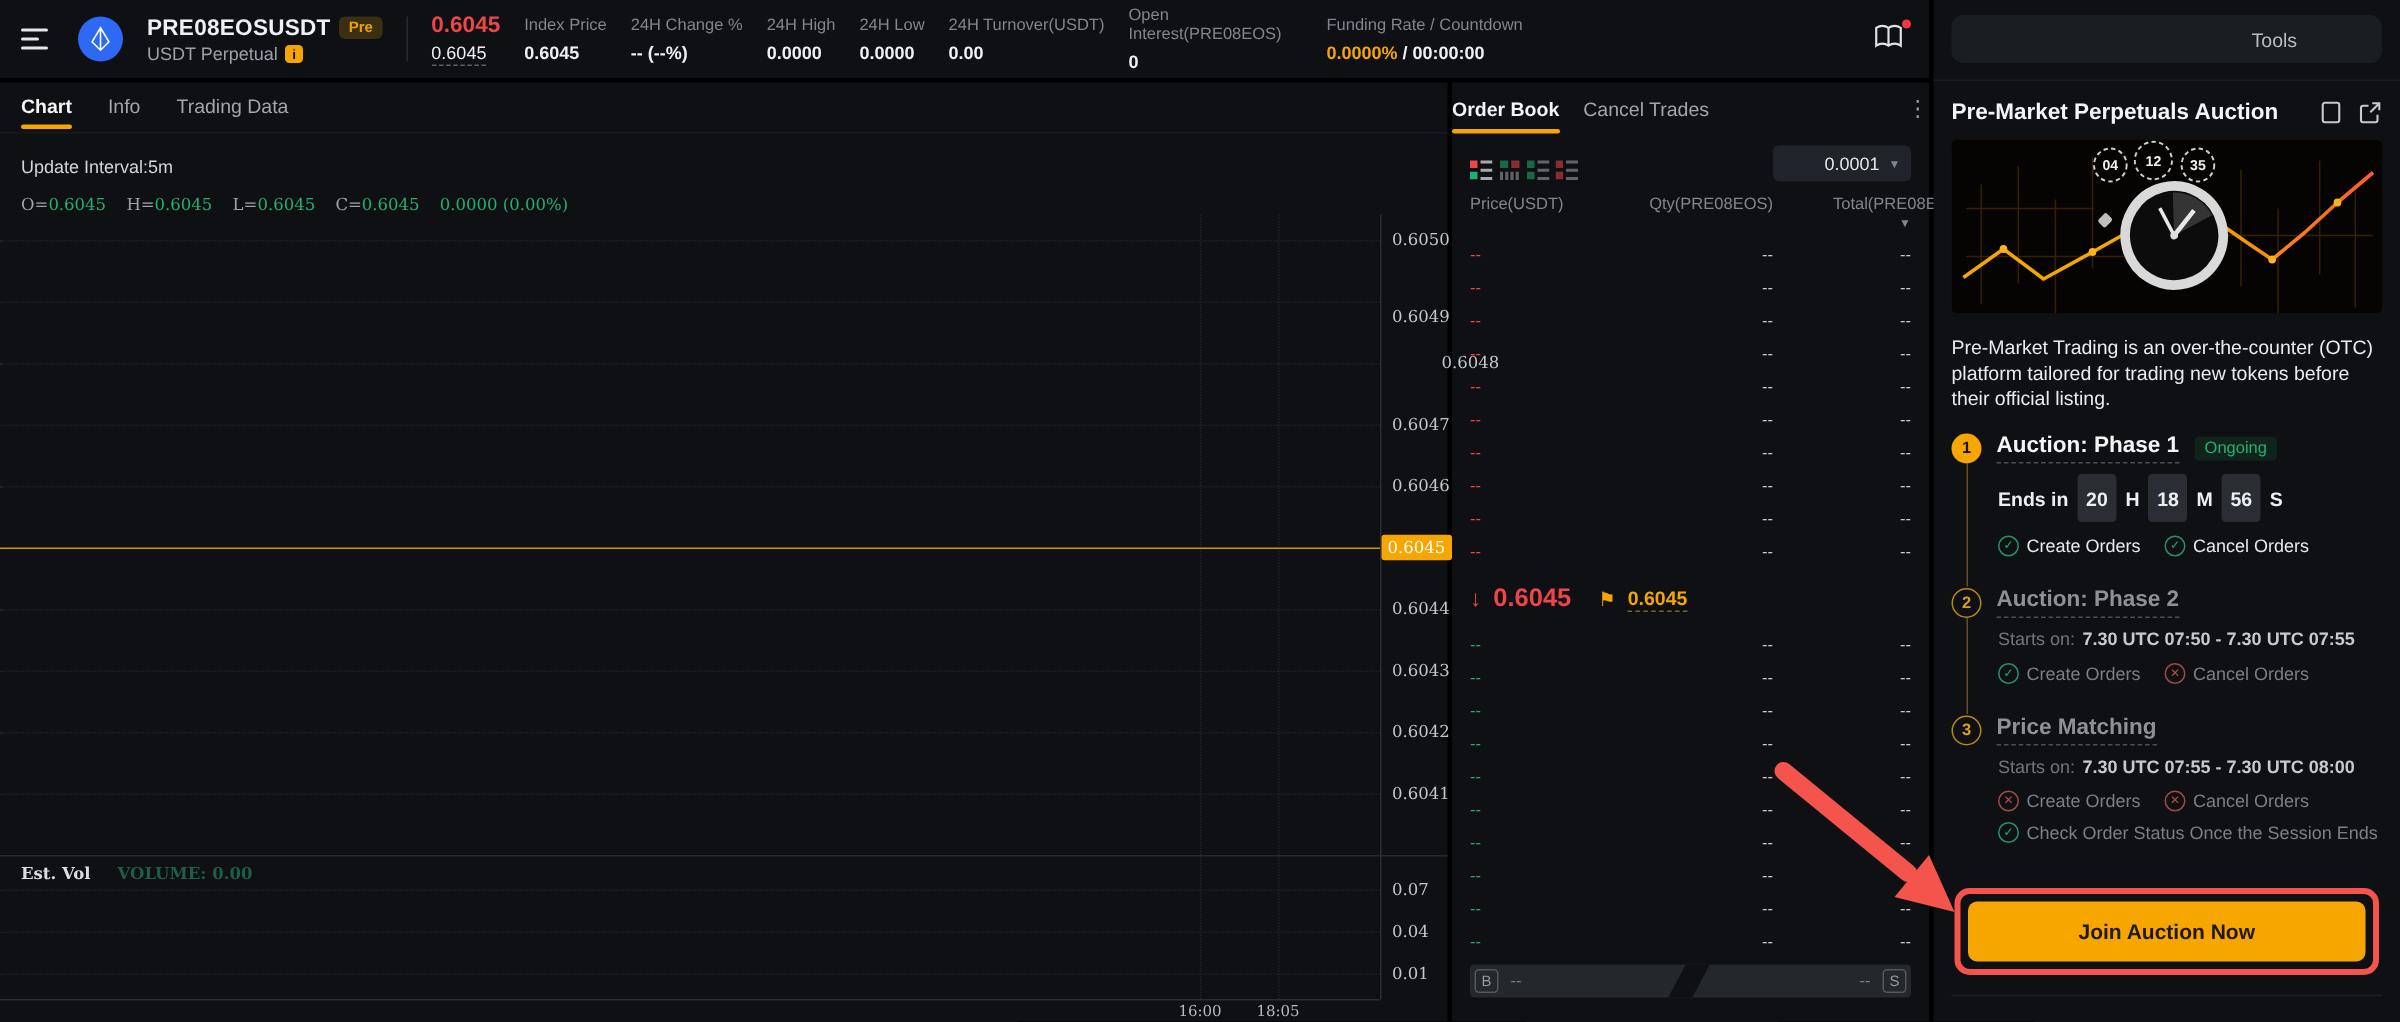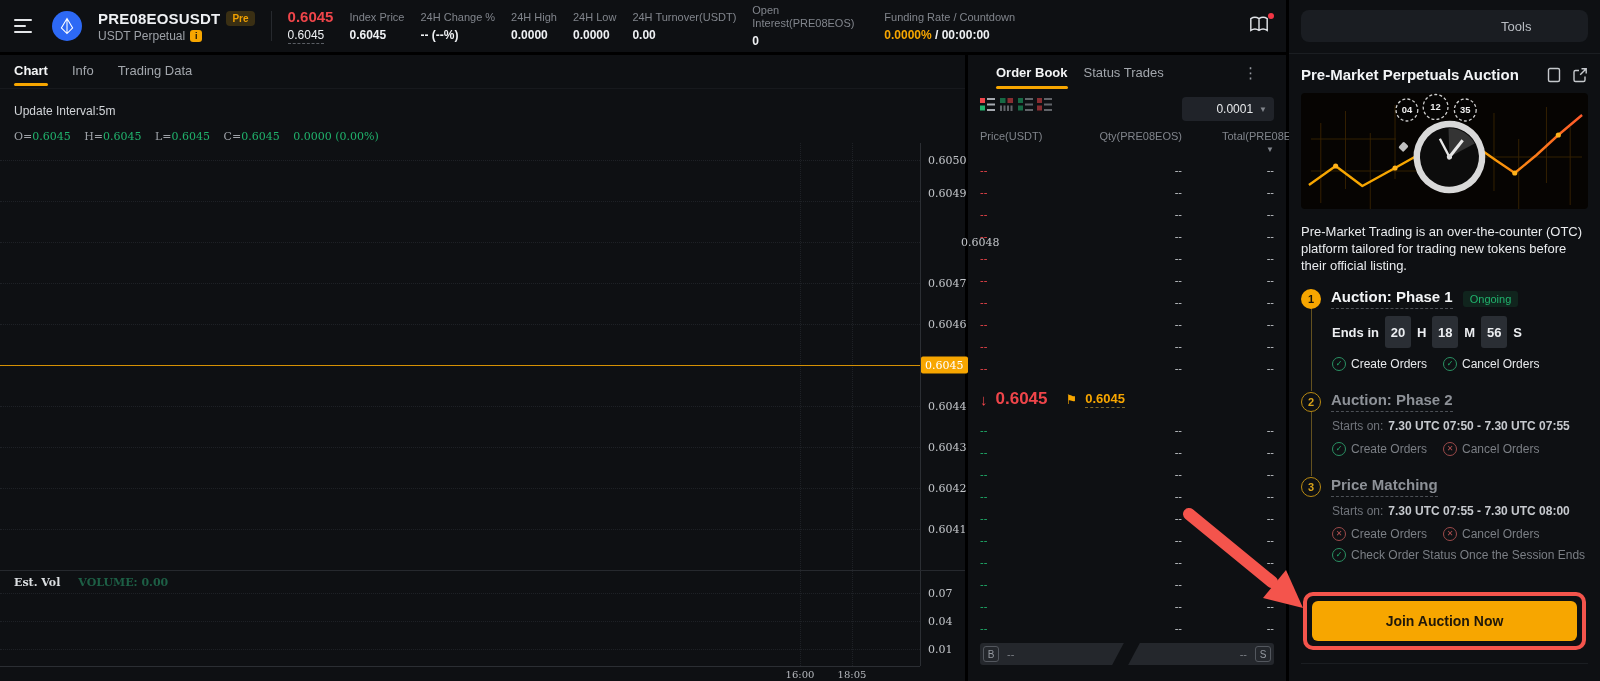--- a/index.html
+++ b/index.html
@@ -59,26 +59,26 @@
   .ptick { position:absolute; left:928px; transform:translateY(-50%); font-size:11px; color:#c3c6ca; }
   .ttick { position:absolute; top:614px; transform:translateX(-50%); font-size:10px; color:#b6b9be; }
   .price-line { position:absolute; left:0; top:310px; width:920px; border-top:1px solid rgba(247,166,0,.85); }
   .price-label { position:absolute; left:921px; top:310px; transform:translateY(-50%); background:#f7a600; color:#fff; font-size:11px; padding:2px 4px; border-radius:2px; }
   .estvol-row { position:absolute; top:521px; left:14px; display:flex; gap:18px; font-size:11px; font-weight:700; }
   .estvol-label { color:#dcdfe2; }
   .vol-value { color:#1d5f45; }
 
   
   .ob-panel { width:318px; display:flex; flex-direction:column; }
-  .ob-tabs { height:36px; display:flex; align-items:flex-start; gap:16px; padding:10px 28px 0; }
+  .ob-tabs { height:36px; display:flex; align-items:flex-start; gap:16px; padding:10px 0 0; }
   .ob-tab { font-size:13px; color:#a2a6ac; cursor:pointer; padding-bottom:9px; position:relative; }
   .ob-tab.active { color:#f4f5f6; font-weight:700; }
   .ob-tab.active::after { content:""; position:absolute; left:0; right:0; bottom:0; height:3px; background:#f7a600; border-radius:2px; }
   .ob-kebab { margin-left:auto; color:#9599a0; font-size:15px; line-height:15px; cursor:pointer; }
-  .ob-toolbar { display:flex; align-items:flex-start; gap:4px; padding:6px 12px 6px; }
+  .ob-toolbar { display:flex; align-items:flex-end; gap:4px; padding:6px 12px 6px; }
   .ob-view { width:15px; height:15px; cursor:pointer; opacity:.55; }
   .ob-view.active { opacity:1; }
   .ob-ticksize { margin-left:auto; width:92px; height:24px; background:#202329; border-radius:4px; display:flex; align-items:center; justify-content:flex-end; gap:6px; padding:0 7px; cursor:pointer; }
   .ob-ticksize .v { font-size:12px; color:#e6e8ea; }
   .caret { font-size:8px; color:#81858c; }
   .ob-head { display:grid; grid-template-columns:96px 1fr 92px; padding:3px 12px 5px; color:#81858c; font-size:11px; }
   .ob-head .h2 { text-align:right; }
   .ob-head .h3 { text-align:right;margin-left:40px; }
   .ob-row { display:grid; grid-template-columns:96px 1fr 92px; height:22px; align-items:center; padding:0 12px; font-size:11px; cursor:pointer; }
   .ob-price.ask { color:#ef454a; }
@@ -229,21 +229,21 @@
         <div class="bottom-axis"></div>
         <div class="vol-separator"></div>
 
         <div class="estvol-row chart-serif">
           <span class="estvol-label">Est. Vol</span>
           <span class="vol-value">VOLUME: 0.00</span>
         </div>
       <div class="hgrid" style="top: 105px;"></div>
           <div class="ptick chart-serif" style="top: 105px;">0.6050</div>
           <div class="hgrid" style="top: 146px;"></div>
-          <div class="ptick chart-serif" style="top: 138px;">0.6049</div>
+          <div class="ptick chart-serif" style="top: 156px;">0.6049</div>
           <div class="hgrid" style="top: 187px;"></div>
           <div class="ptick chart-serif" style="top: 187px; margin-left: 33px;">0.6048</div>
           <div class="hgrid" style="top: 228px;"></div>
           <div class="ptick chart-serif" style="top: 228px;">0.6047</div>
           <div class="hgrid" style="top: 269px;"></div>
           <div class="ptick chart-serif" style="top: 269px;">0.6046</div>
           <div class="hgrid" style="top: 310px;"></div>
           <div class="ptick chart-serif" style="top: 310px;">0.6045</div>
           <div class="hgrid" style="top: 351px;"></div>
           <div class="ptick chart-serif" style="top: 351px;">0.6044</div>
@@ -263,21 +263,21 @@
           <div class="ttick chart-serif" style="left: 800px;">16:00</div>
           <div class="vgrid" style="left: 852px;"></div>
           <div class="ttick chart-serif" style="left: 852px;">18:05</div>
           <div class="price-line"></div>
           <div class="price-label chart-serif">0.6045</div>
         </div>
 
       <div class="ob-panel panel">
         <div class="ob-tabs">
           <span class="ob-tab active">Order Book</span>
-          <span class="ob-tab">Status Trades</span>
+          <span class="ob-tab">Cancel Trades</span>
           <span class="ob-kebab">⋮</span>
         </div>
         <div class="ob-toolbar">
           <svg class="ob-view active" viewBox="0 0 15 15">
             <rect x="0" y="1" width="5" height="5" fill="#ef454a"></rect>
               <rect x="0" y="8.5" width="5" height="5" fill="#20b26c"></rect>
             <rect x="7" y="1" width="8" height="2" fill="#a6aab0"></rect>
               <rect x="7" y="6.5" width="8" height="2" fill="#a6aab0"></rect>
               <rect x="7" y="12" width="8" height="2" fill="#a6aab0"></rect>
           </svg>

